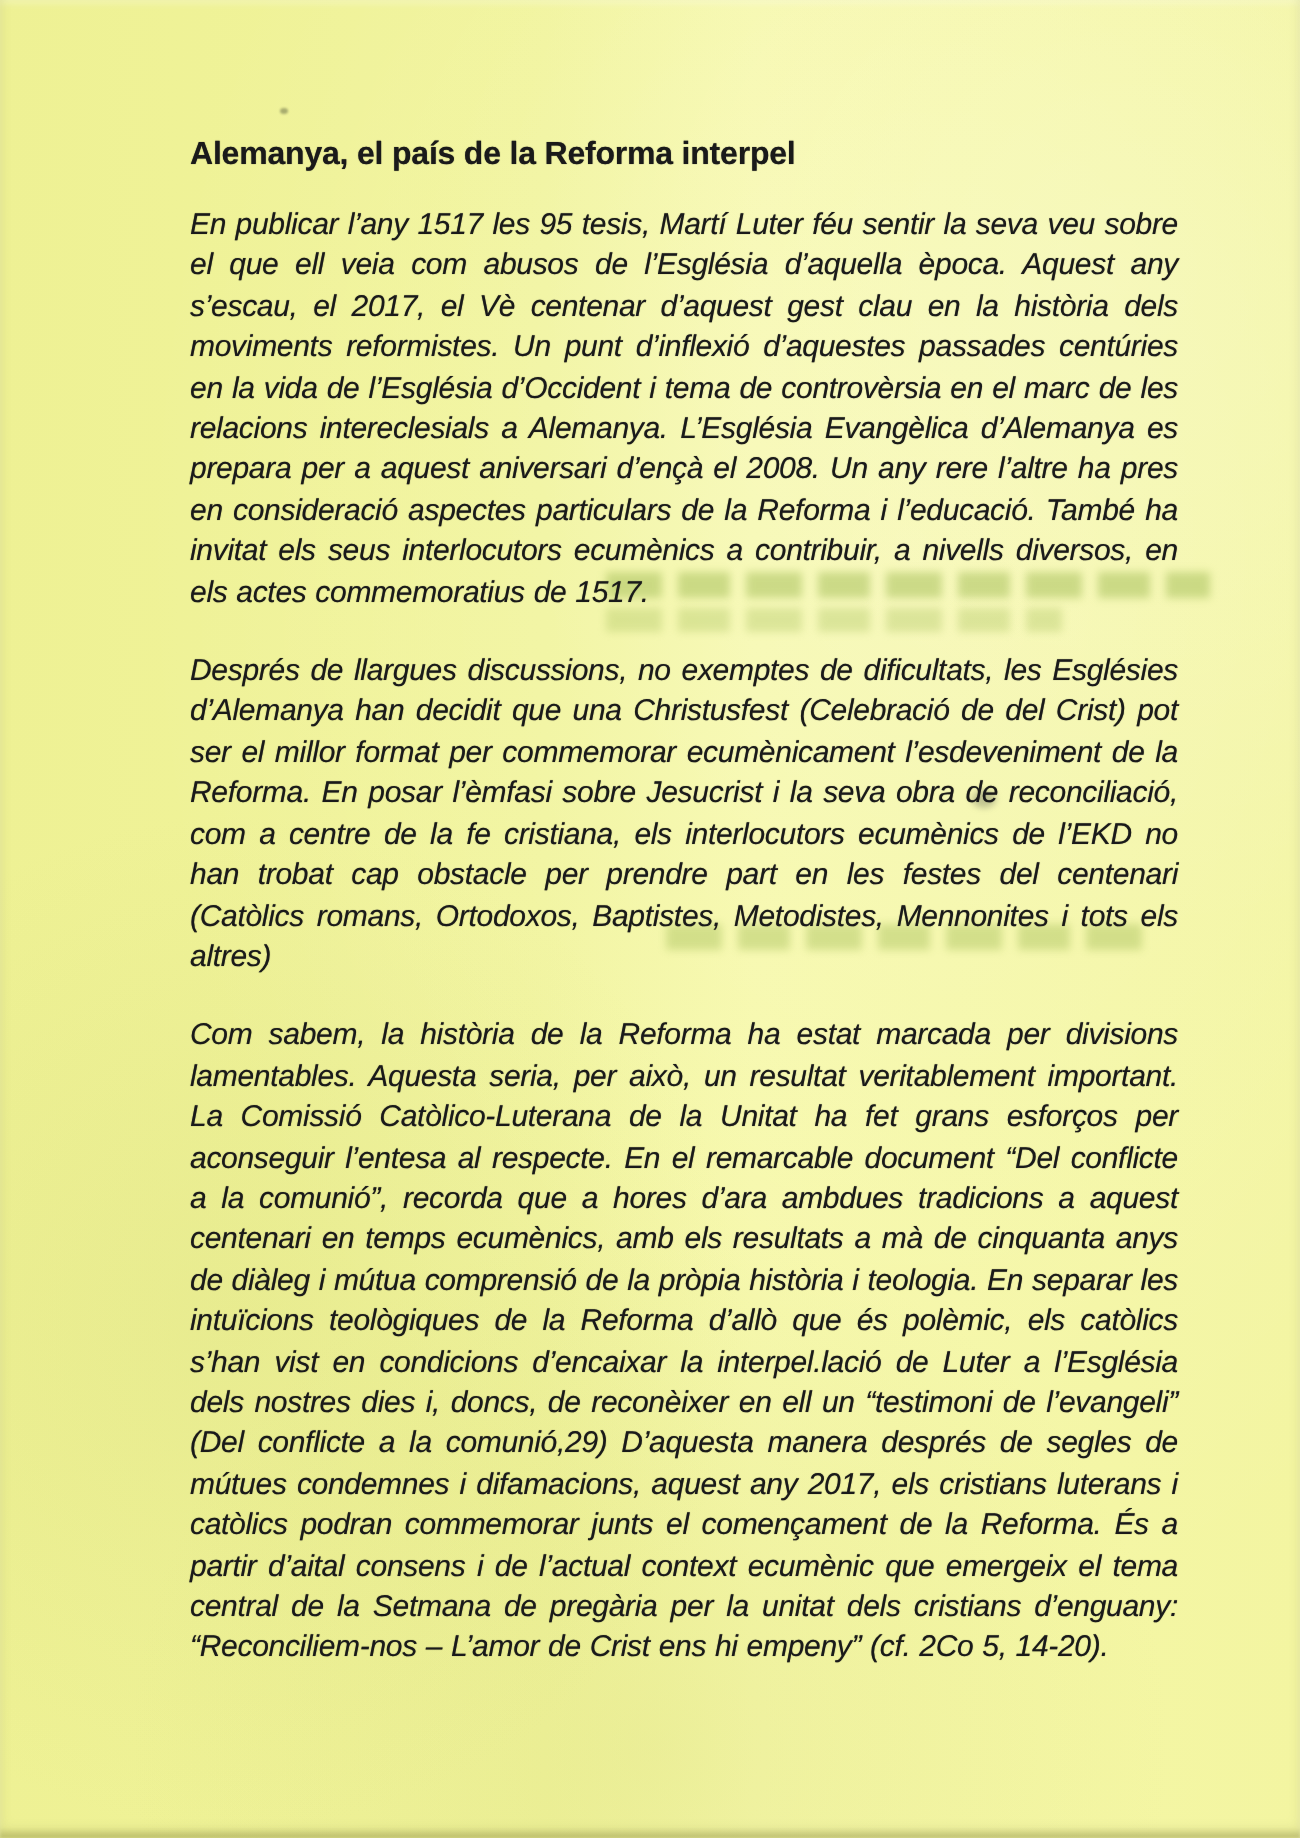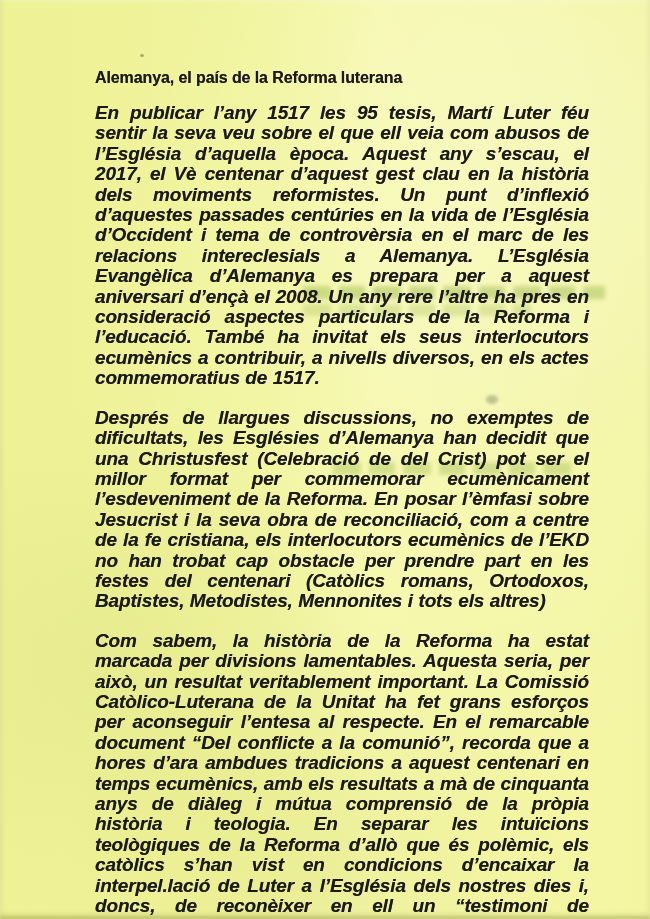--- a/index.html
+++ b/index.html
@@ -37,22 +37,22 @@
   .doc-title {
     font-size: 16px;
     font-weight: 700;
     font-style: normal;
     line-height: 20px;
     margin: 0 0 15px 0;
     letter-spacing: -0.1px;
     text-shadow: 0 0 0.5px rgba(20,20,20,0.7);
   }
   .body-par {
-    font-size: 19px;
-    font-weight: 700;
+    font-size: 15px;
+    font-weight: 400;
     font-style: italic;
     line-height: 20.4px;
     text-align: justify;
     margin: 0 0 19px 0;
     letter-spacing: -0.15px;
     word-spacing: 0.4px;
     text-shadow: 0 0 0.5px rgba(20,20,20,0.6);
   }
   
   .ghost {
@@ -103,18 +103,18 @@
   <div class="paper-mottle"></div>
 
   <div class="ghost ghost-1a"></div>
   <div class="ghost ghost-1b"></div>
   <div class="ghost ghost-2"></div>
   <div class="speck"></div>
   <div class="smudge"></div>
   <div class="bottom-edge"></div>
 
   <div class="content">
-    <h1 class="doc-title">Alemanya, el país de la Reforma luterana</h1>
+    <h1 class="doc-title">Alemanya, el país de la Reforma interpel</h1>
     <p class="body-par">En publicar l’any 1517 les 95 tesis, Martí Luter féu sentir la seva veu sobre el que ell veia com abusos de l’Església d’aquella època. Aquest any s’escau, el 2017, el Vè centenar d’aquest gest clau en la història dels moviments reformistes. Un punt d’inflexió d’aquestes passades centúries en la vida de l’Església d’Occident i tema de controvèrsia en el marc de les relacions intereclesials a Alemanya. L’Església Evangèlica d’Alemanya es prepara per a aquest aniversari d’ençà el 2008. Un any rere l’altre ha pres en consideració aspectes particulars de la Reforma i l’educació. També ha invitat els seus interlocutors ecumènics a contribuir, a nivells diversos, en els actes commemoratius de 1517.</p>
     <p class="body-par">Després de llargues discussions, no exemptes de dificultats, les Esglésies d’Alemanya han decidit que una Christusfest (Celebració de del Crist) pot ser el millor format per commemorar ecumènicament l’esdeveniment de la Reforma. En posar l’èmfasi sobre Jesucrist i la seva obra de reconciliació, com a centre de la fe cristiana, els interlocutors ecumènics de l’EKD no han trobat cap obstacle per prendre part en les festes del centenari (Catòlics romans, Ortodoxos, Baptistes, Metodistes, Mennonites i tots els altres)</p>
     <p class="body-par">Com sabem, la història de la Reforma ha estat marcada per divisions lamentables. Aquesta seria, per això, un resultat veritablement important. La Comissió Catòlico-Luterana de la Unitat ha fet grans esforços per aconseguir l’entesa al respecte. En el remarcable document “Del conflicte a la comunió”, recorda que a hores d’ara ambdues tradicions a aquest centenari en temps ecumènics, amb els resultats a mà de cinquanta anys de diàleg i mútua comprensió de la pròpia història i teologia. En separar les intuïcions teològiques de la Reforma d’allò que és polèmic, els catòlics s’han vist en condicions d’encaixar la interpel.lació de Luter a l’Església dels nostres dies i, doncs, de reconèixer en ell un “testimoni de l’evangeli” (Del conflicte a la comunió,29) D’aquesta manera després de segles de mútues condemnes i difamacions, aquest any 2017, els cristians luterans i catòlics podran commemorar junts el començament de la Reforma. És a partir d’aital consens i de l’actual context ecumènic que emergeix el tema central de la Setmana de pregària per la unitat dels cristians d’enguany: “Reconciliem-nos – L’amor de Crist ens hi empeny” (cf. 2Co 5, 14-20).</p>
   </div>
 </div>
 
 </body></html>

